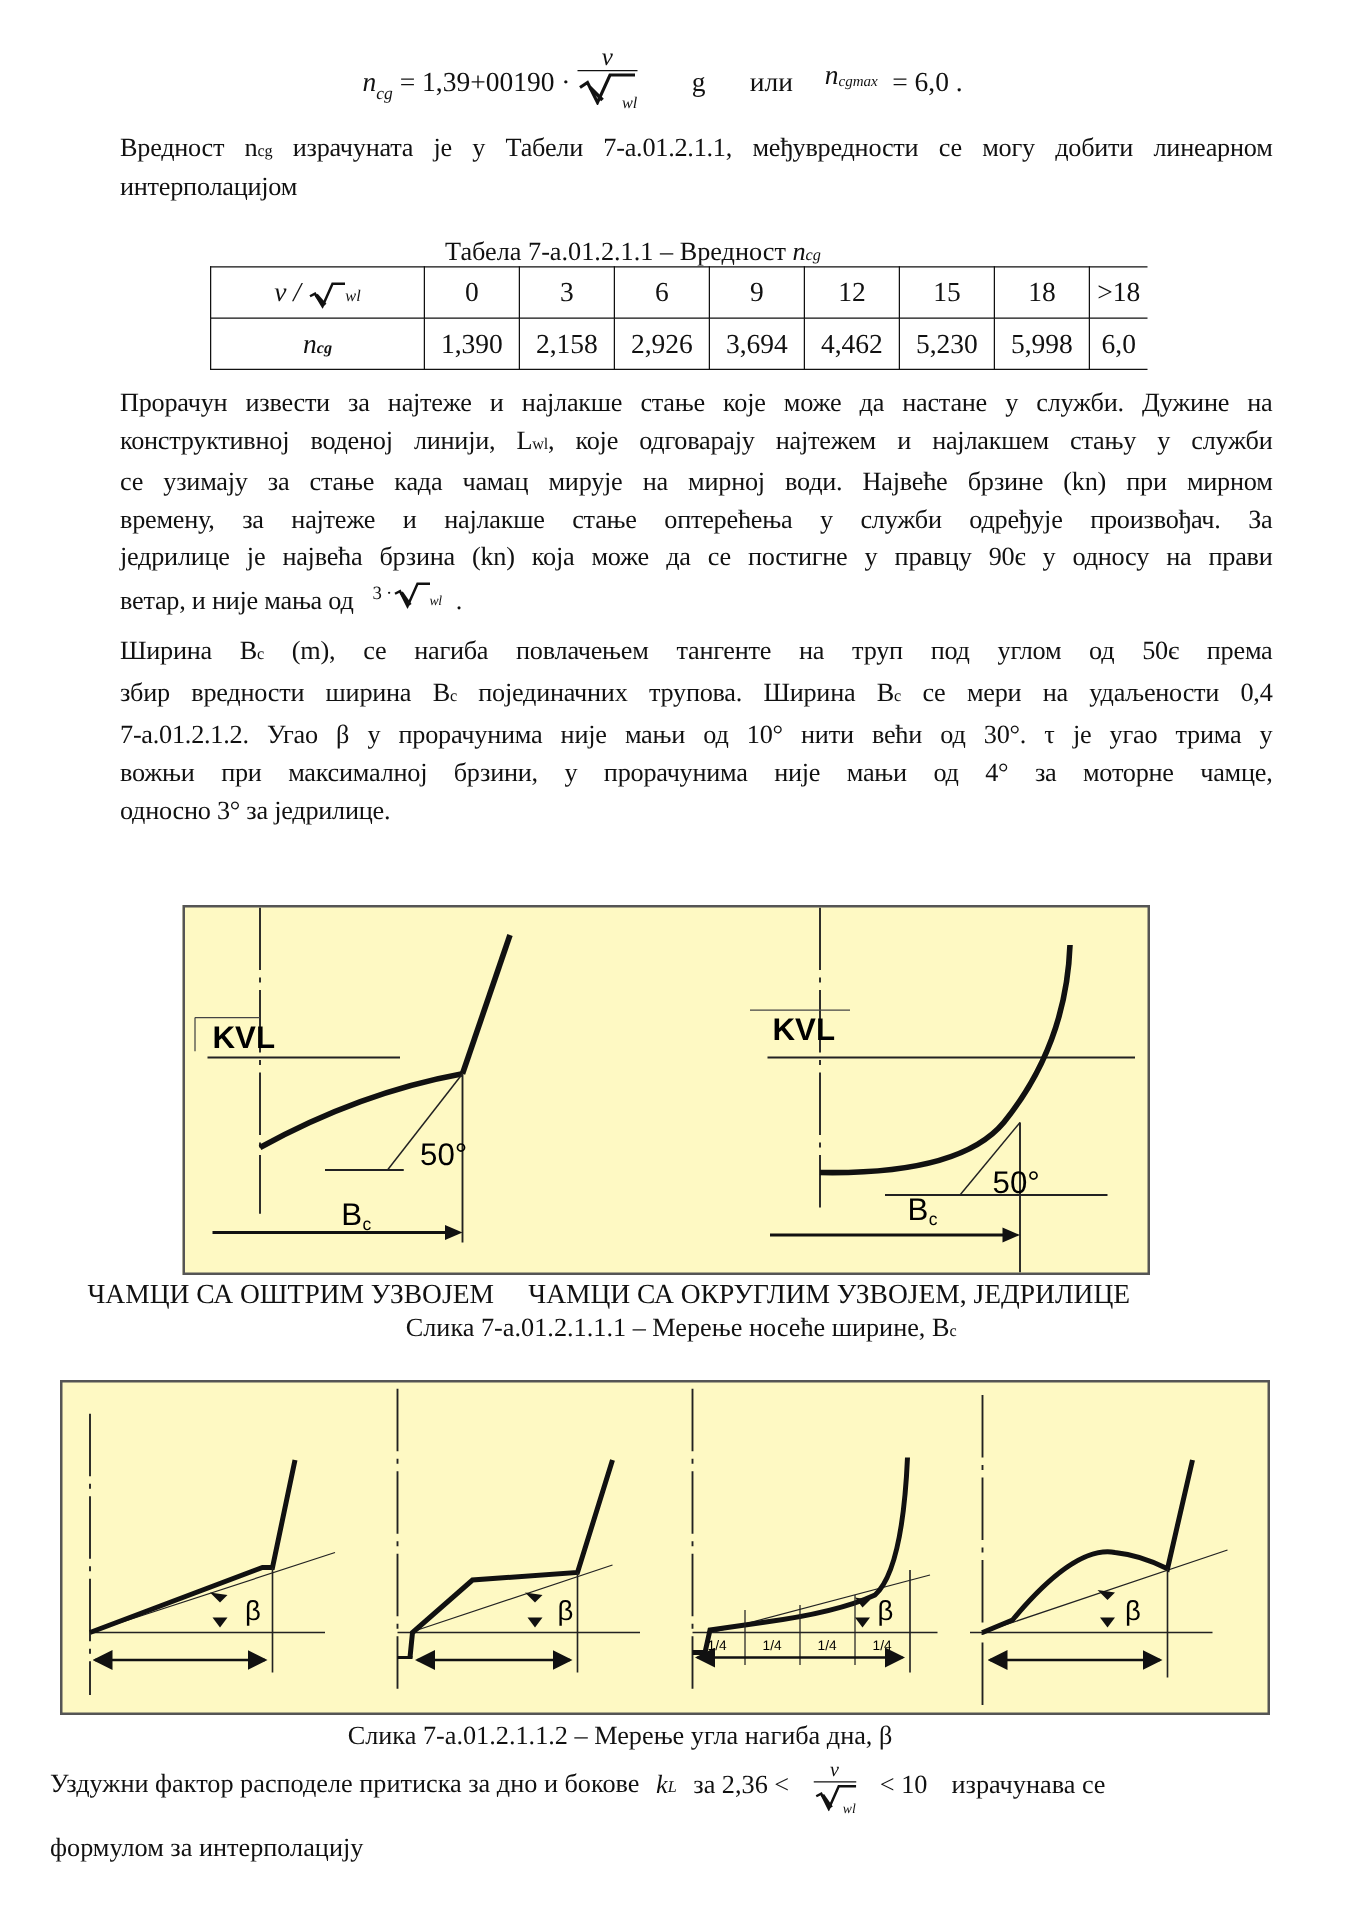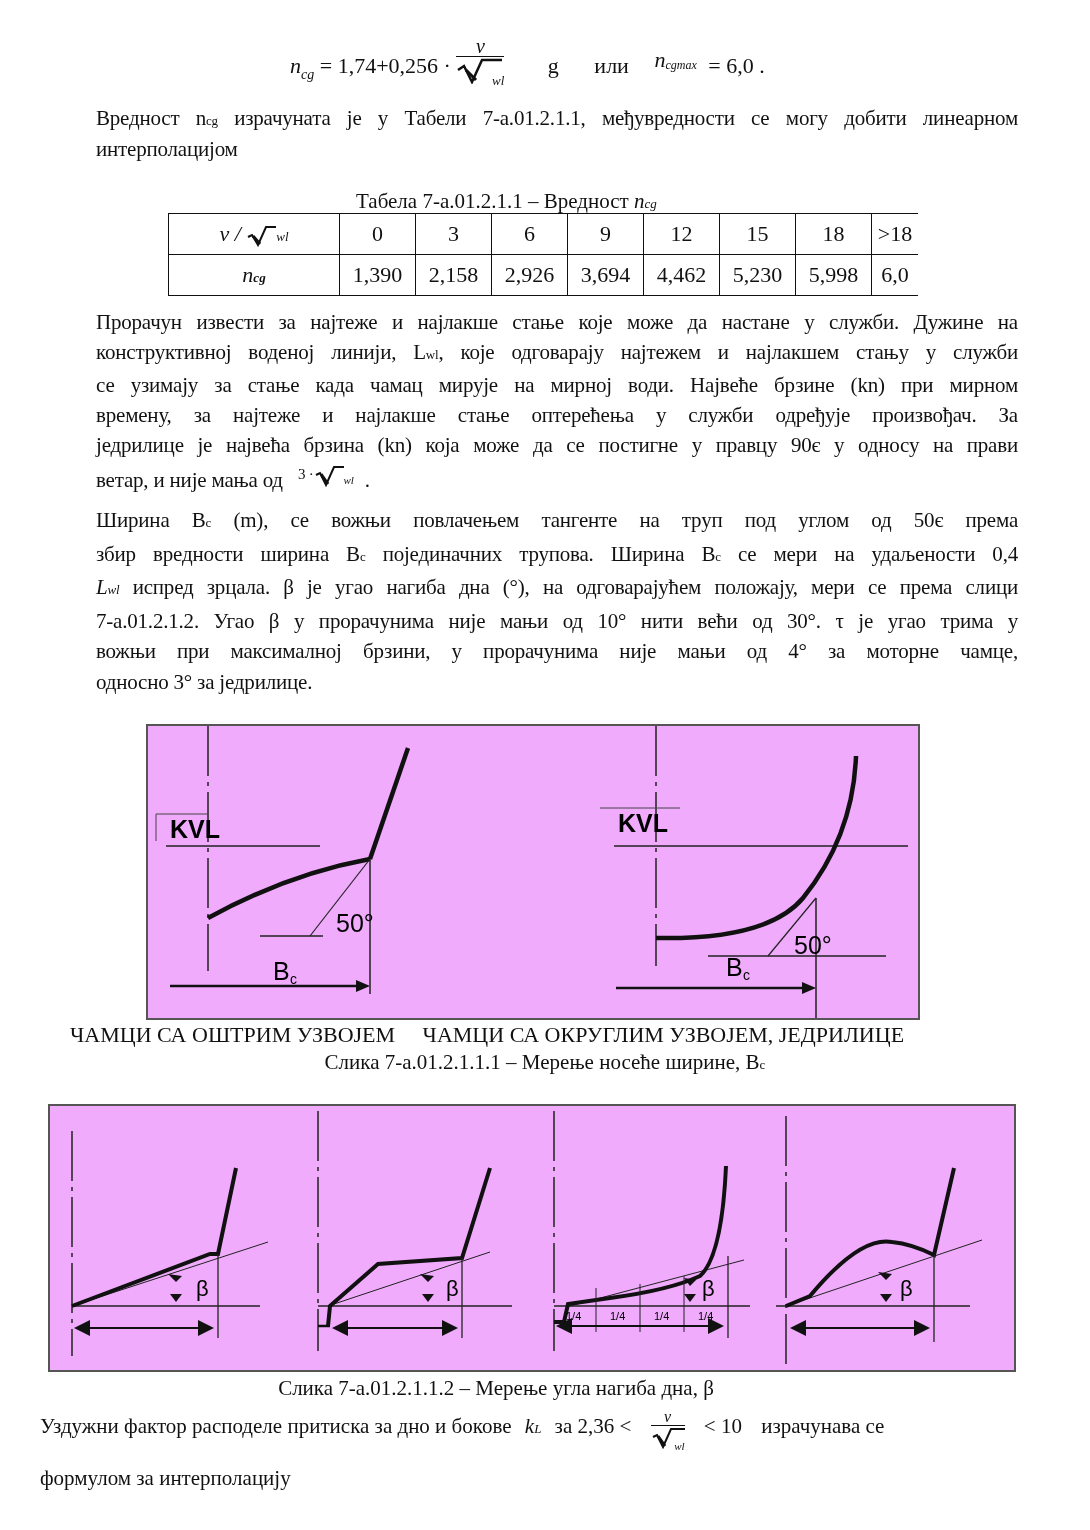--- a/index.html
+++ b/index.html
@@ -8,29 +8,29 @@
   .abs { position:absolute; }
   .txt { font-size:21px; line-height:29px; letter-spacing:-0.2px; }
   .just { text-align:justify; text-align-last:justify; }
   sub, .sub { font-size:13px; }
   .it { font-style:italic; }
   .frac { display:inline-block; vertical-align:middle; text-align:center; line-height:1; position:relative; }
   .frac .num { display:block; font-style:italic; font-size:20px; }
   .frac .den { display:block; border-top:1.5px solid #111; padding-top:1px; font-size:20px; }
   table.ncg { border-collapse:collapse; position:absolute; left:168px; top:213px; }
   table.ncg td { border:1.5px solid #111; text-align:center; font-size:22px; height:40px; padding:0; }
-  .fig { position:absolute; border:2px solid #555; background:#f0abfc; }
+  .fig { position:absolute; border:2px solid #555; background:#fef9c3; }
   svg text { font-family:"Liberation Sans", sans-serif; }
 </style>
 </head>
 <body>
 
 <div class="abs" style="left:290px; top:42px; font-size:22px; height:60px; white-space:nowrap;">
   <span class="it">n</span><span class="it sub" style="font-size:14px; position:relative; top:6px;">cg</span>
-  <span>= 1,74+0,256 ·</span>
+  <span>= 1,39+00190 ·</span>
   <span class="frac" style="top:-6px;">
     <span class="num">v</span>
     <span class="den">
       <svg width="48" height="26">
           <path d="M2 12 L8 8 L16 24 L26 2 L46 2" stroke="#111" stroke-width="2.5" fill="none"></path>
           <path d="M10 12 L20 22" stroke="#111" stroke-width="3"></path>
         </svg><span class="it" style="font-size:13px; position:absolute; right:0; bottom:0;">wl</span>
     </span>
   </span>
   <span style="margin-left:38px;">g</span>
@@ -91,23 +91,22 @@
     <span>ветар, и није мања од</span>
     <span style="font-size:15px; position:relative; top:-8px; margin-left:10px;">3 ·</span><svg width="30" height="22" style="vertical-align:top">
         <path d="M2 10 L6 8 L12 20 L20 2 L30 2" stroke="#111" stroke-width="2" fill="none"></path>
         <path d="M7 9 L14 19" stroke="#111" stroke-width="3"></path>
       </svg><span class="it" style="font-size:11px; position:relative; top:-3px;">wl</span>
     <span style="margin-left:6px;">.</span>
   </div>
 </div>
 
 <div class="abs txt" style="left:96px; top:505px; width:922px; line-height:30.5px;">
-  <div class="just"><span>Ширина B</span><span class="sub">c</span><span> (m), се вожњи повлачењем тангенте на труп под углом од 50є према</span></div>
+  <div class="just"><span>Ширина B</span><span class="sub">c</span><span> (m), се нагиба повлачењем тангенте на труп под углом од 50є према</span></div>
   <div class="just"><span>збир вредности ширина B</span><span class="sub">c</span><span> појединачних трупова. Ширина B</span><span class="sub">c</span><span> се мери на удаљености 0,4</span></div>
-  <div class="just"><span class="it">L</span><span class="it sub">wl</span><span> испред зрцала. β је угао нагиба дна (°), на одговарајућем положају, мери се према слици</span></div>
   <div class="just">7-а.01.2.1.2. Угао β у прорачунима није мањи од 10° нити већи од 30°. τ је угао трима у</div>
   <div class="just">вожњи при максималној брзини, у прорачунима није мањи од 4° за моторне чамце,</div>
   <div>односно 3° за једрилице.</div>
 </div>
 
 <div class="fig" style="left:146px; top:724px; width:770px; height:292px;">
   <svg width="770" height="292">
 
     <line x1="60" y1="0" x2="60" y2="245" stroke="#222" stroke-width="1.5" stroke-dasharray="50,6,4,6"></line>
     <line x1="8" y1="88" x2="60" y2="88" stroke="#444" stroke-width="1"></line>

